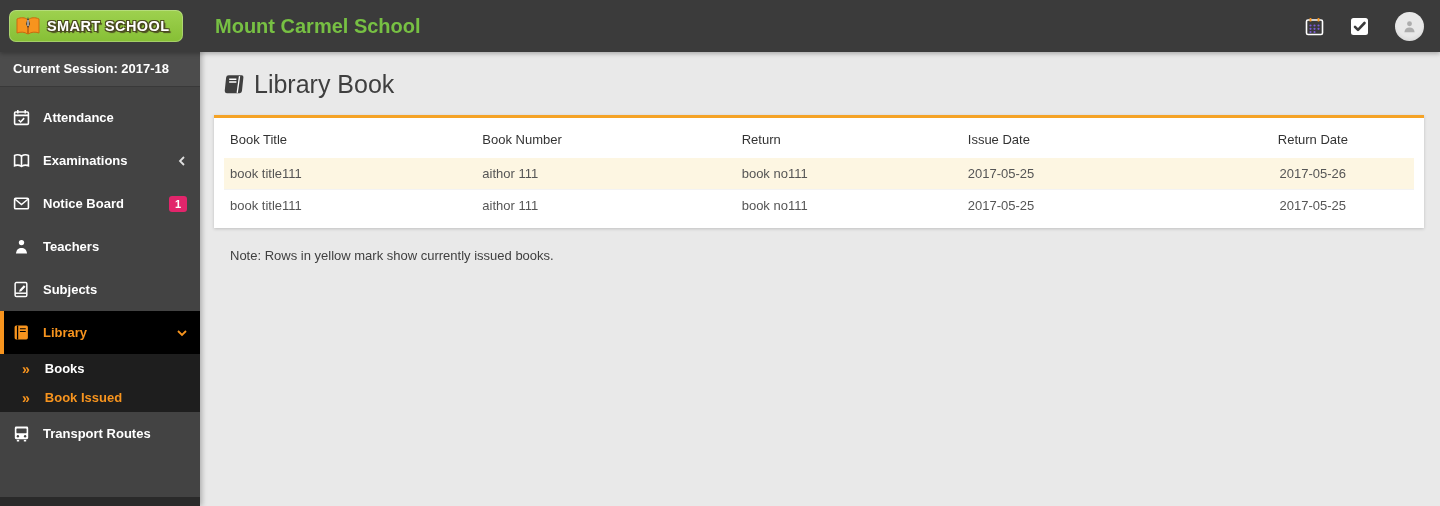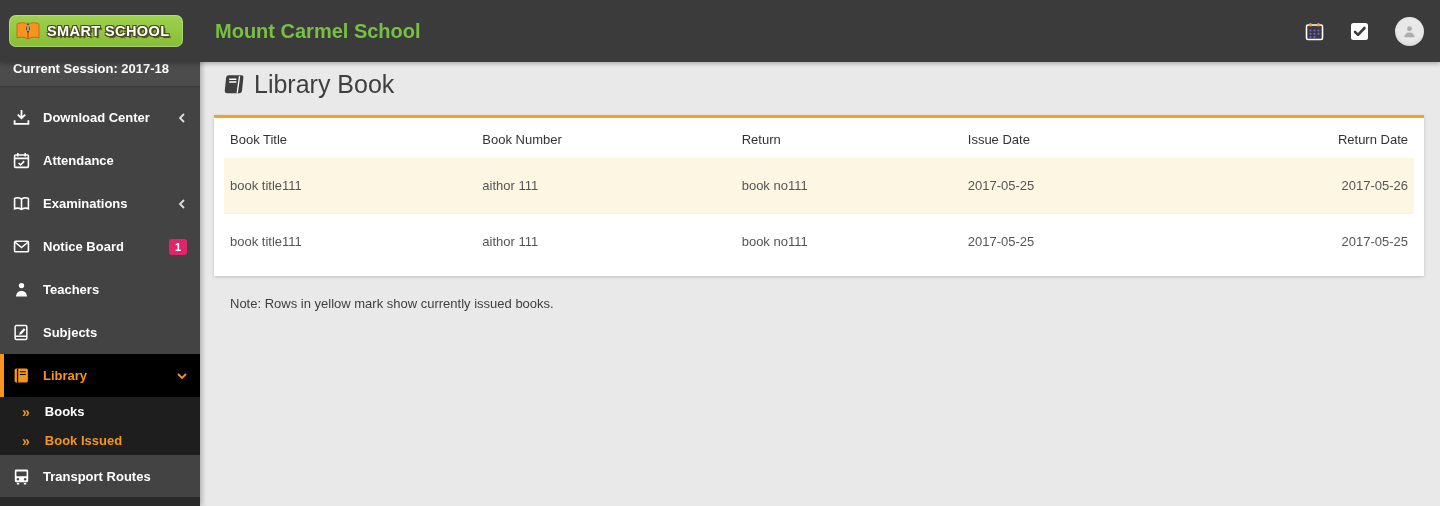--- a/index.html
+++ b/index.html
@@ -1,20 +1,20 @@
 <!DOCTYPE html>
 <html><head>
 <meta charset="utf-8">
 <style>
   * { margin:0; padding:0; box-sizing:border-box; }
   html,body { width:1440px; height:506px; overflow:hidden; }
   body { font-family:"Liberation Sans","DejaVu Sans",sans-serif; background:#e9e9e9; position:relative; }
 
   
-  .topbar { position:absolute; top:0; left:0; width:1440px; height:62px;
+  .topbar { position:absolute; top:0; left:0; width:1440px; height:52px;
             background:#3b3b3b; display:flex; align-items:center; z-index:30;
             box-shadow:0 2px 4px rgba(0,0,0,.25); }
   .logo-area { width:200px; height:50px; display:flex; align-items:center; padding-left:9px; flex:0 0 200px; }
   .logo-badge { background:linear-gradient(#9ed14f,#86bf35); border-radius:7px; height:32px;
                 display:flex; align-items:center; padding:0 14px 0 6px; gap:6px;
                 box-shadow:inset 0 0 0 1px rgba(255,255,255,.25); cursor:pointer; }
   .logo-text { color:#fff; font-weight:bold; font-size:14.5px; letter-spacing:.4px; white-space:nowrap;
                text-shadow:-1px -1px 0 #4a4a20,1px -1px 0 #4a4a20,-1px 1px 0 #4a4a20,1px 1px 0 #4a4a20,2px 2px 1px #4a4a20; }
   .school-name { color:#77c043; font-weight:bold; font-size:20px; margin-left:15px; }
   .topbar-right { margin-left:auto; display:flex; align-items:center; gap:26px; padding-right:16px; }
@@ -50,22 +50,22 @@
   .main { position:absolute; top:50px; left:200px; width:1240px; height:456px; background:#e9e9e9; }
   .page-title { display:flex; align-items:center; gap:9px; padding:20px 16px 16px 22px; color:#3f3f3f; }
   .page-title .pt-icon { display:flex; align-items:center; }
   .page-title h1 { font-size:25px; font-weight:400; color:#3f3f3f; }
 
   .card { margin:0 16px 0 14px; background:#fff; border-top:3px solid #f5a326;
           box-shadow:0 1px 3px rgba(0,0,0,.18); padding:0 10px 7px 10px; }
   table { width:100%; border-collapse:collapse; table-layout:fixed; }
   col.c1{width:21.2%} col.c2{width:21.8%} col.c3{width:19%} col.c4{width:21%} col.c5{width:17%}
   th { text-align:left; font-size:13px; font-weight:normal; color:#333; padding:14px 6px 11px 6px; }
-  td { font-size:13px; color:#555; padding:20px 6px; }
-  th:last-child, td:last-child { text-align:right; }
+  td { font-size:13px; color:#555; padding:8px 6px; }
+  th:last-child, td:last-child { text-align:center; }
   tr.highlight td { background:#fdf6e2; }
   tbody tr + tr td { border-top:1px solid #f3f3f3; }
 
   .note { margin:20px 16px 0 30px; font-size:13px; color:#404040; }
 </style>
 </head>
 <body>
 
 <div class="topbar">
   <div class="logo-area">
@@ -111,34 +111,20 @@
           <path d="M2.5 14c.5-3.5 2.5-5 5.5-5s5 1.5 5.5 5z"></path>
       </svg>
     </span>
   </div>
 </div>
 
 <div class="sidebar">
   <div class="session-bar">Current Session: 2017-18</div>
   <nav class="menu">
 
-    <div class="menu-item">
-      <span class="mi-icon">
-        <svg viewBox="0 0 16 16" fill="none" stroke="#fff" stroke-width="1.7">
-          <path d="M8 1v7M4.5 5.2L8 8.7l3.5-3.5"></path>
-            <path d="M1.5 10.5V14h13v-3.5"></path>
-        </svg>
-      </span>
-      <span>Download Center</span>
-      <span class="chevron">
-        <svg viewBox="0 0 10 10" fill="none" stroke="currentColor" stroke-width="1.8">
-            <path d="M7 1L3 5l4 4"></path>
-          </svg>
-      </span>
-    </div>
 
     <div class="menu-item">
       <span class="mi-icon">
         <svg viewBox="0 0 16 16" fill="none" stroke="#fff" stroke-width="1.5">
           <rect x="1.5" y="2.8" width="13" height="11.7" rx="1"></rect>
           <path d="M4.5 1v3.2M11.5 1v3.2M1.5 6h13"></path>
           <path d="M5.3 10.3l1.9 1.9 3.3-3.6"></path>
         </svg>
       </span>
       <span>Attendance</span>

